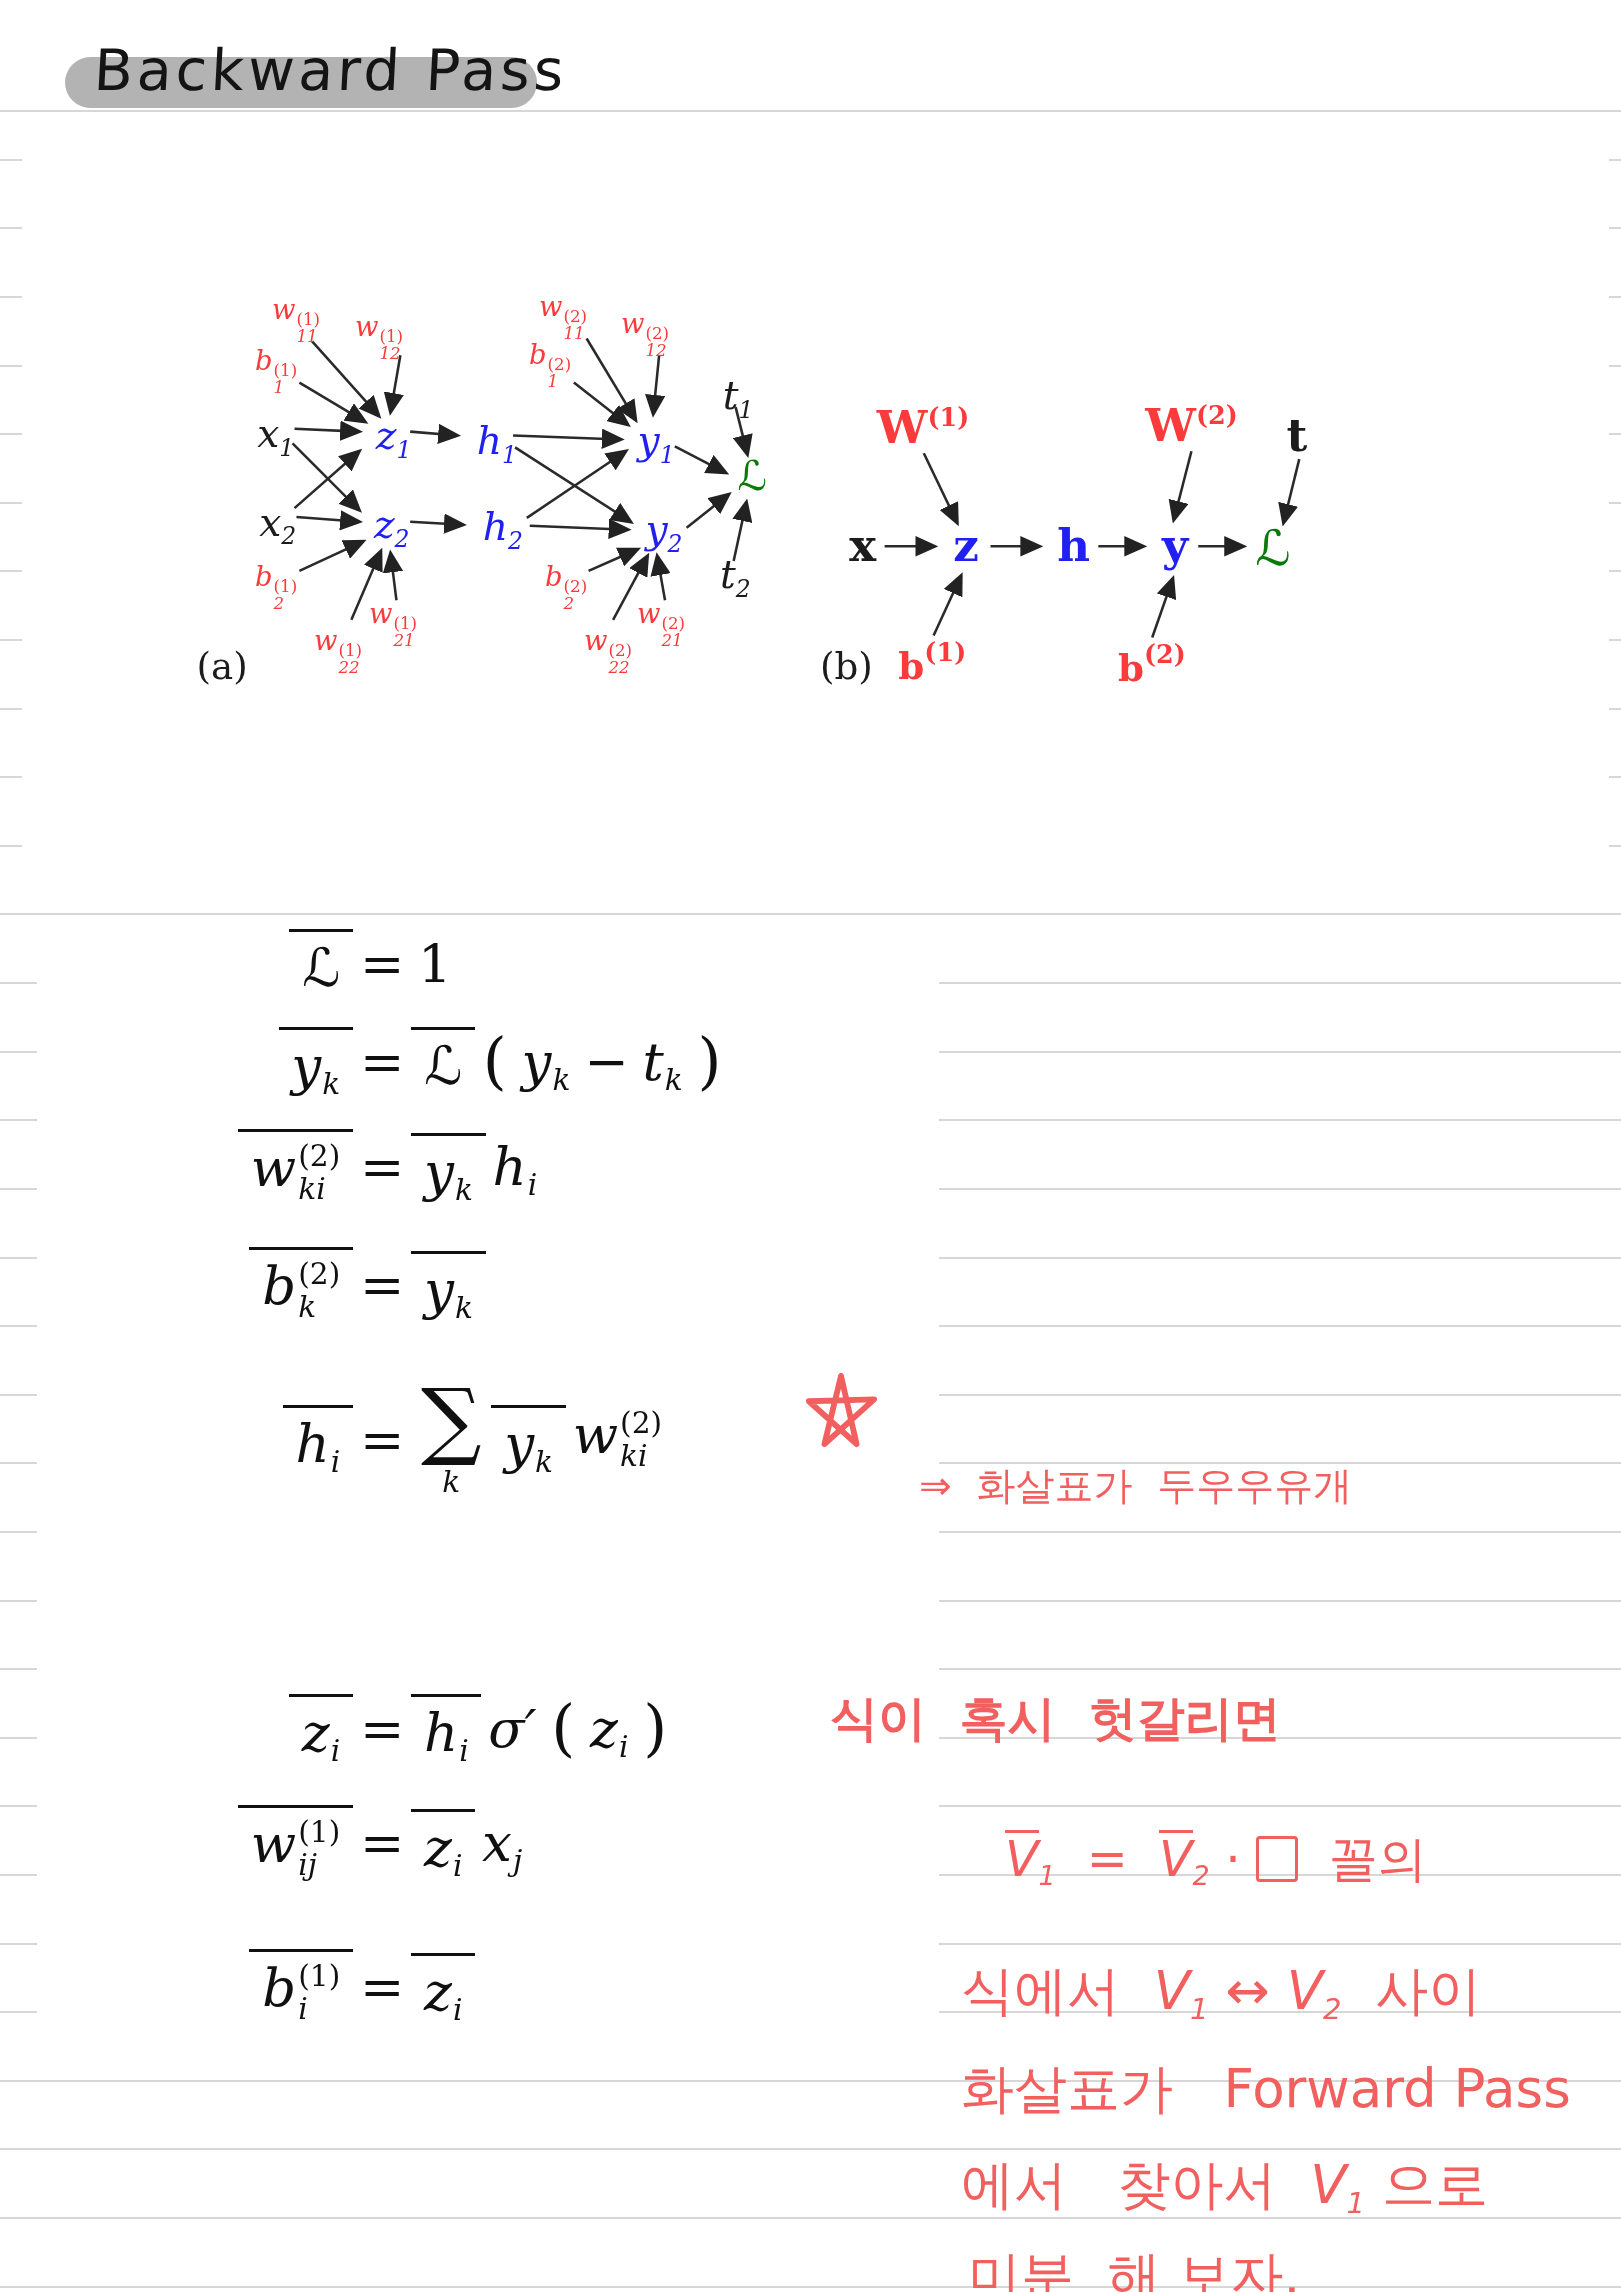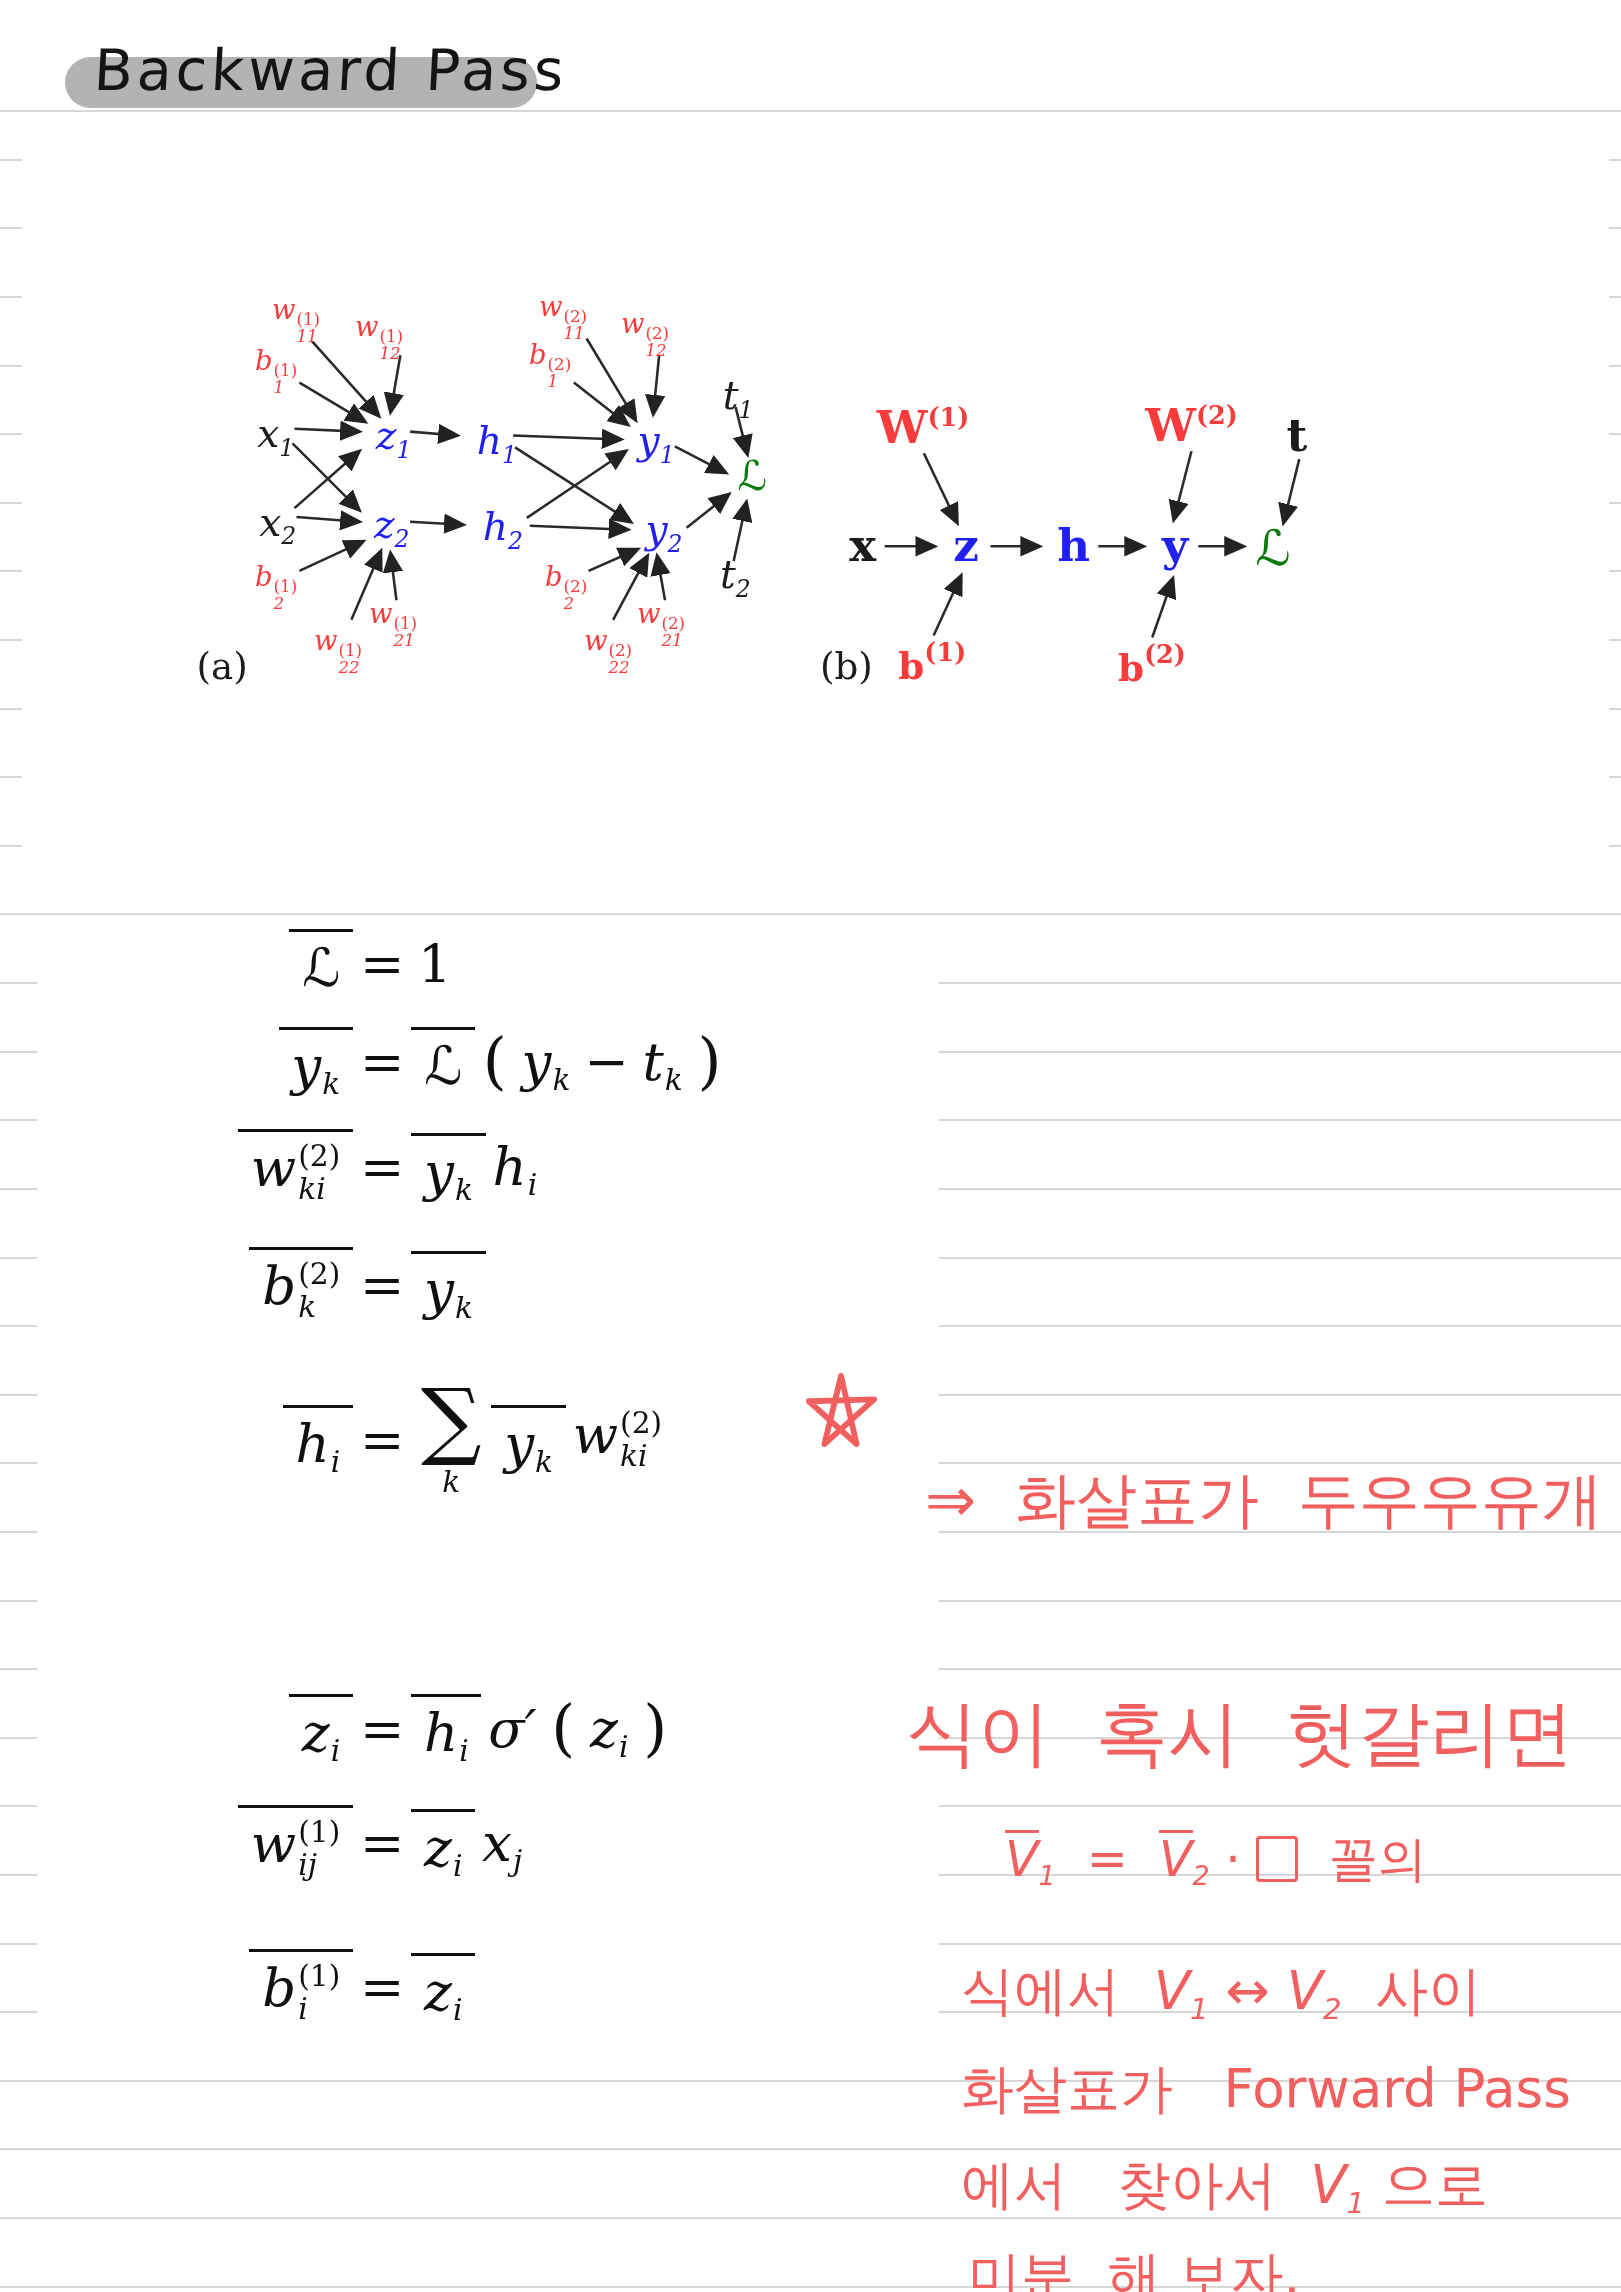--- a/index.html
+++ b/index.html
@@ -461,22 +461,22 @@
             </span></span>
         </div>
       </div>
     </div>
 
   <svg class="star" width="74" height="78" viewBox="0 0 76 80">
     <path d="M38 4 L21 74 L72 28 L5 30 L54 74 Z" fill="none" stroke="#f15f5f" stroke-width="6" stroke-linejoin="round" stroke-linecap="round"></path>
   </svg>
 
   <div id="annotations">
-      <div class="rink" style="left: 919px; top: 1462px; font-size: 61px; margin-left: 6px;"><span>⇒  화살표가  두우우유개</span></div>
-      <div class="rink" style="left: 906px; top: 1688px; font-size: 72px;"><span>식이  혹시  헛갈리면</span></div>
+      <div class="rink" style="left: 919px; top: 1462px; font-size: 39px;"><span>⇒  화살표가  두우우유개</span></div>
+      <div class="rink" style="left: 830px; top: 1688px; font-size: 48px; font-weight: bold;"><span>식이  혹시  헛갈리면</span></div>
       <div class="rink" style="left: 1005px; top: 1829px; font-size: 49px;"><span class="rbar"><span class="rit">V</span></span><span class="rsub rit">1</span><span>  =  </span><span class="rbar"><span class="rit">V</span></span><span class="rsub rit">2</span><span> · </span><span class="rbox"></span><span>  꼴의</span></div>
       <div class="rink" style="left: 961px; top: 1958px; font-size: 53px;"><span>식에서  </span><span class="rit">V</span><span class="rsub rit">1</span><span> ↔ </span><span class="rit">V</span><span class="rsub rit">2</span><span>  사이</span></div>
       <div class="rink" style="left: 961px; top: 2056px; font-size: 53px;"><span>화살표가   Forward Pass</span></div>
       <div class="rink" style="left: 961px; top: 2152px; font-size: 53px;"><span>에서   찾아서  </span><span class="rit">V</span><span class="rsub rit">1</span><span> 으로</span></div>
       <div class="rink" style="left: 968px; top: 2243px; font-size: 53px;"><span>미분  해 보자.</span></div>
     </div>
 
 </div>
 
 

